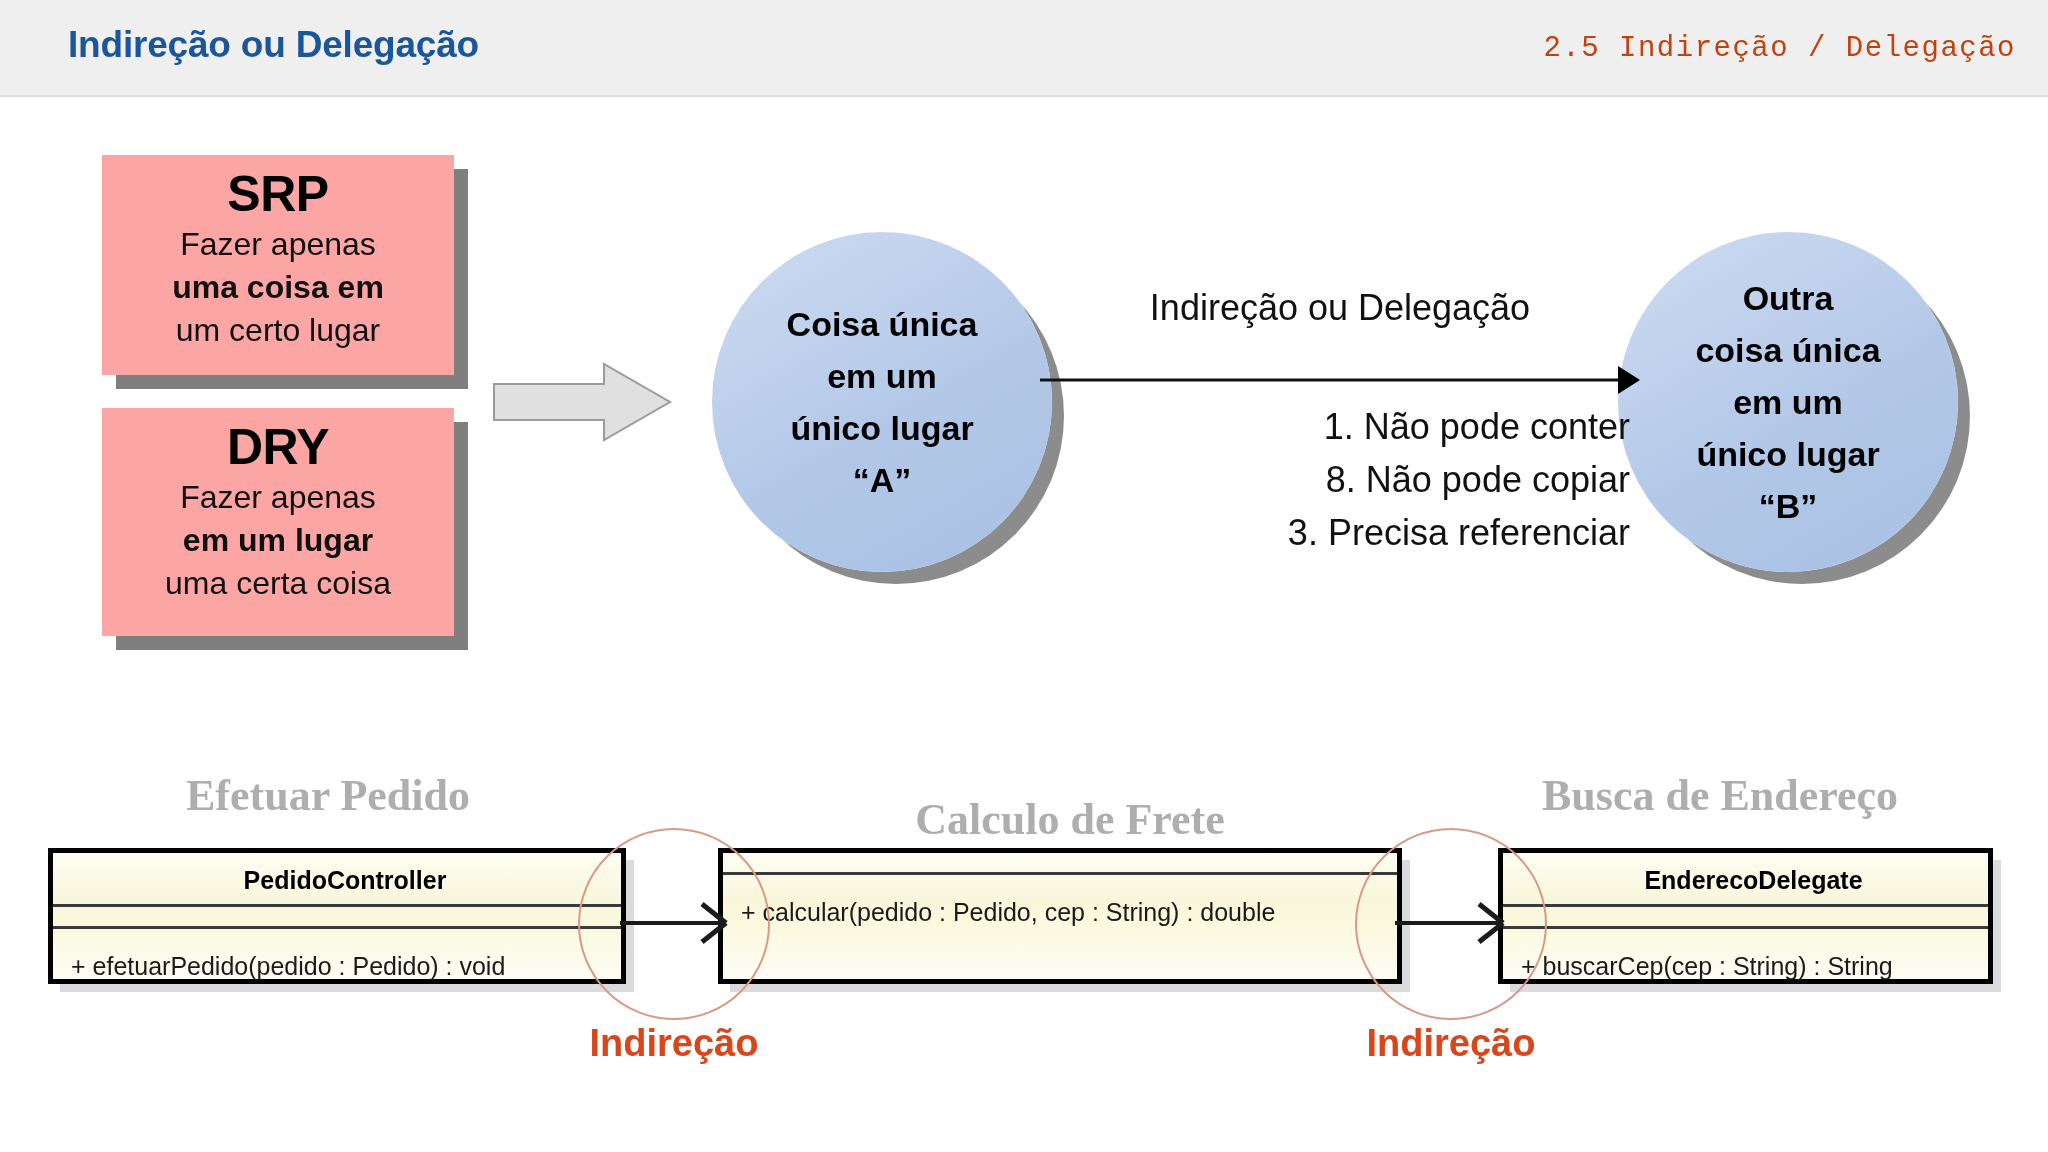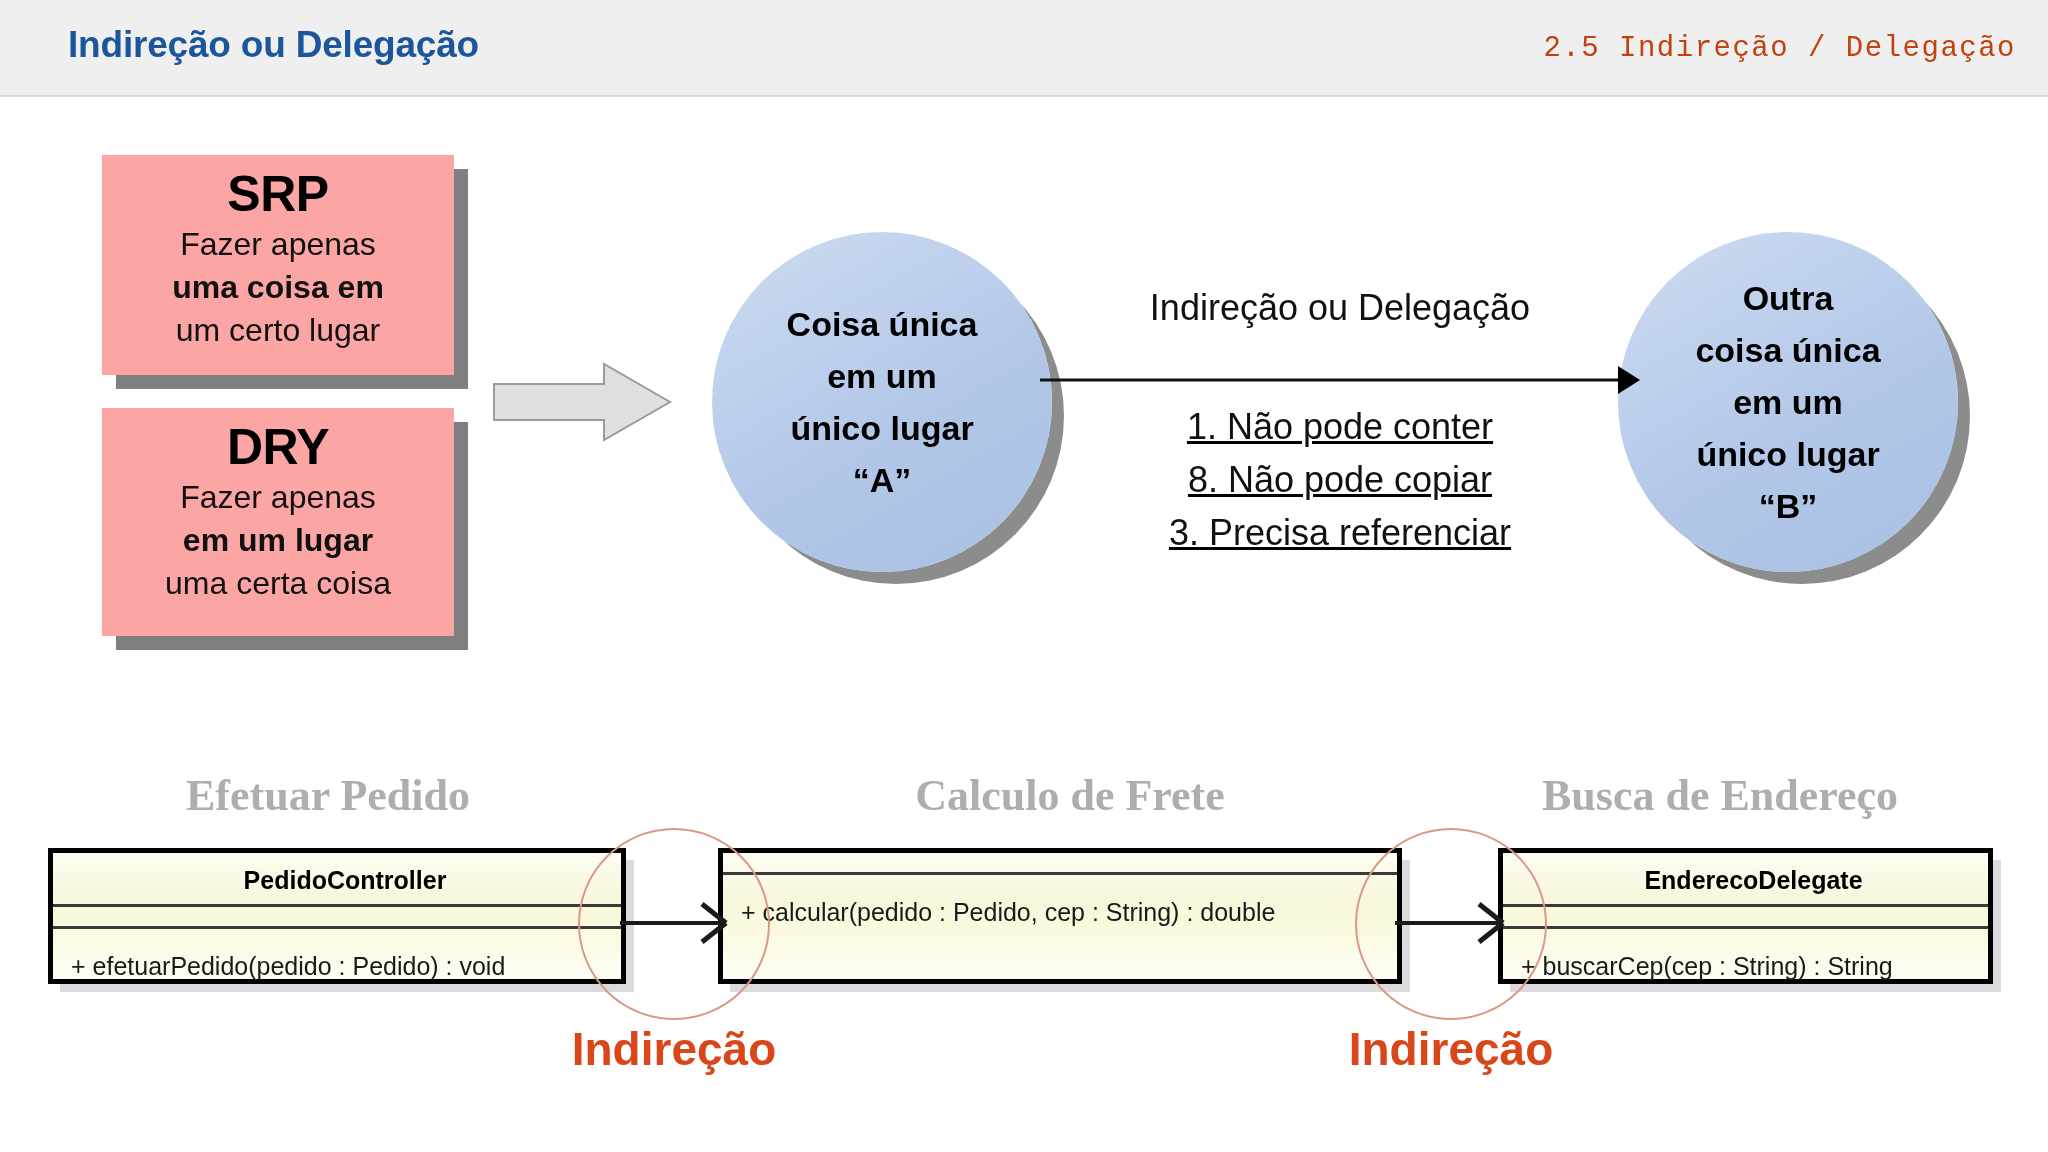--- a/index.html
+++ b/index.html
@@ -120,43 +120,42 @@
     text-align: center;
     font-size: 36px;
     color: #111;
     white-space: nowrap;
   }
   #relation-rules {
     position: absolute;
     left: 1050px;
     top: 400px;
     width: 580px;
-    text-align: center;
-    text-decoration: underline;
+    text-align: right;
   }
   .rule-line {
     font-size: 36px;
     color: #111;
     line-height: 53px;
     white-space: nowrap;
   }
 
   
   .uml-group-title {
     position: absolute;
     top: 770px;
     font-size: 44px;
     font-weight: bold;
     color: #aeaeae;
     text-align: center;
     white-space: nowrap;
     font-family: Liberation Serif, serif;
   }
   #group-title-1 { left: 48px;   width: 560px; }
-  #group-title-2 { left: 720px;  width: 700px; }
+  #group-title-2 { left: 720px;  width: 700px; margin-top: 24px; }
   #group-title-3 { left: 1440px; width: 560px; }
 
   .uml-class {
     position: absolute;
     top: 848px;
     height: 136px;
     border: 5px solid #000000;
     background: linear-gradient(to bottom, #fdfdf4 0%, #f8f6da 38%, #fbfadf 60%, #fdfdf5 100%);
     box-sizing: border-box;
     box-shadow: 10px 10px 0 -2px rgba(190,190,195,0.55);
@@ -211,21 +210,21 @@
     border-radius: 50%;
     box-sizing: border-box;
     background: transparent;
   }
   #ring-1 { left: 578px;  top: 828px; width: 192px; height: 192px; }
   #ring-2 { left: 1355px; top: 828px; width: 192px; height: 192px; }
 
   .indirection-label {
     position: absolute;
     top: 1022px;
-    font-size: 46px;
+    font-size: 38px;
     font-weight: bold;
     color: #d9461a;
     text-align: center;
     white-space: nowrap;
   }
   #indirection-label-1 { left: 514px;  width: 320px; }
   #indirection-label-2 { left: 1291px; width: 320px; }
 </style>
 </head>
 <body>

